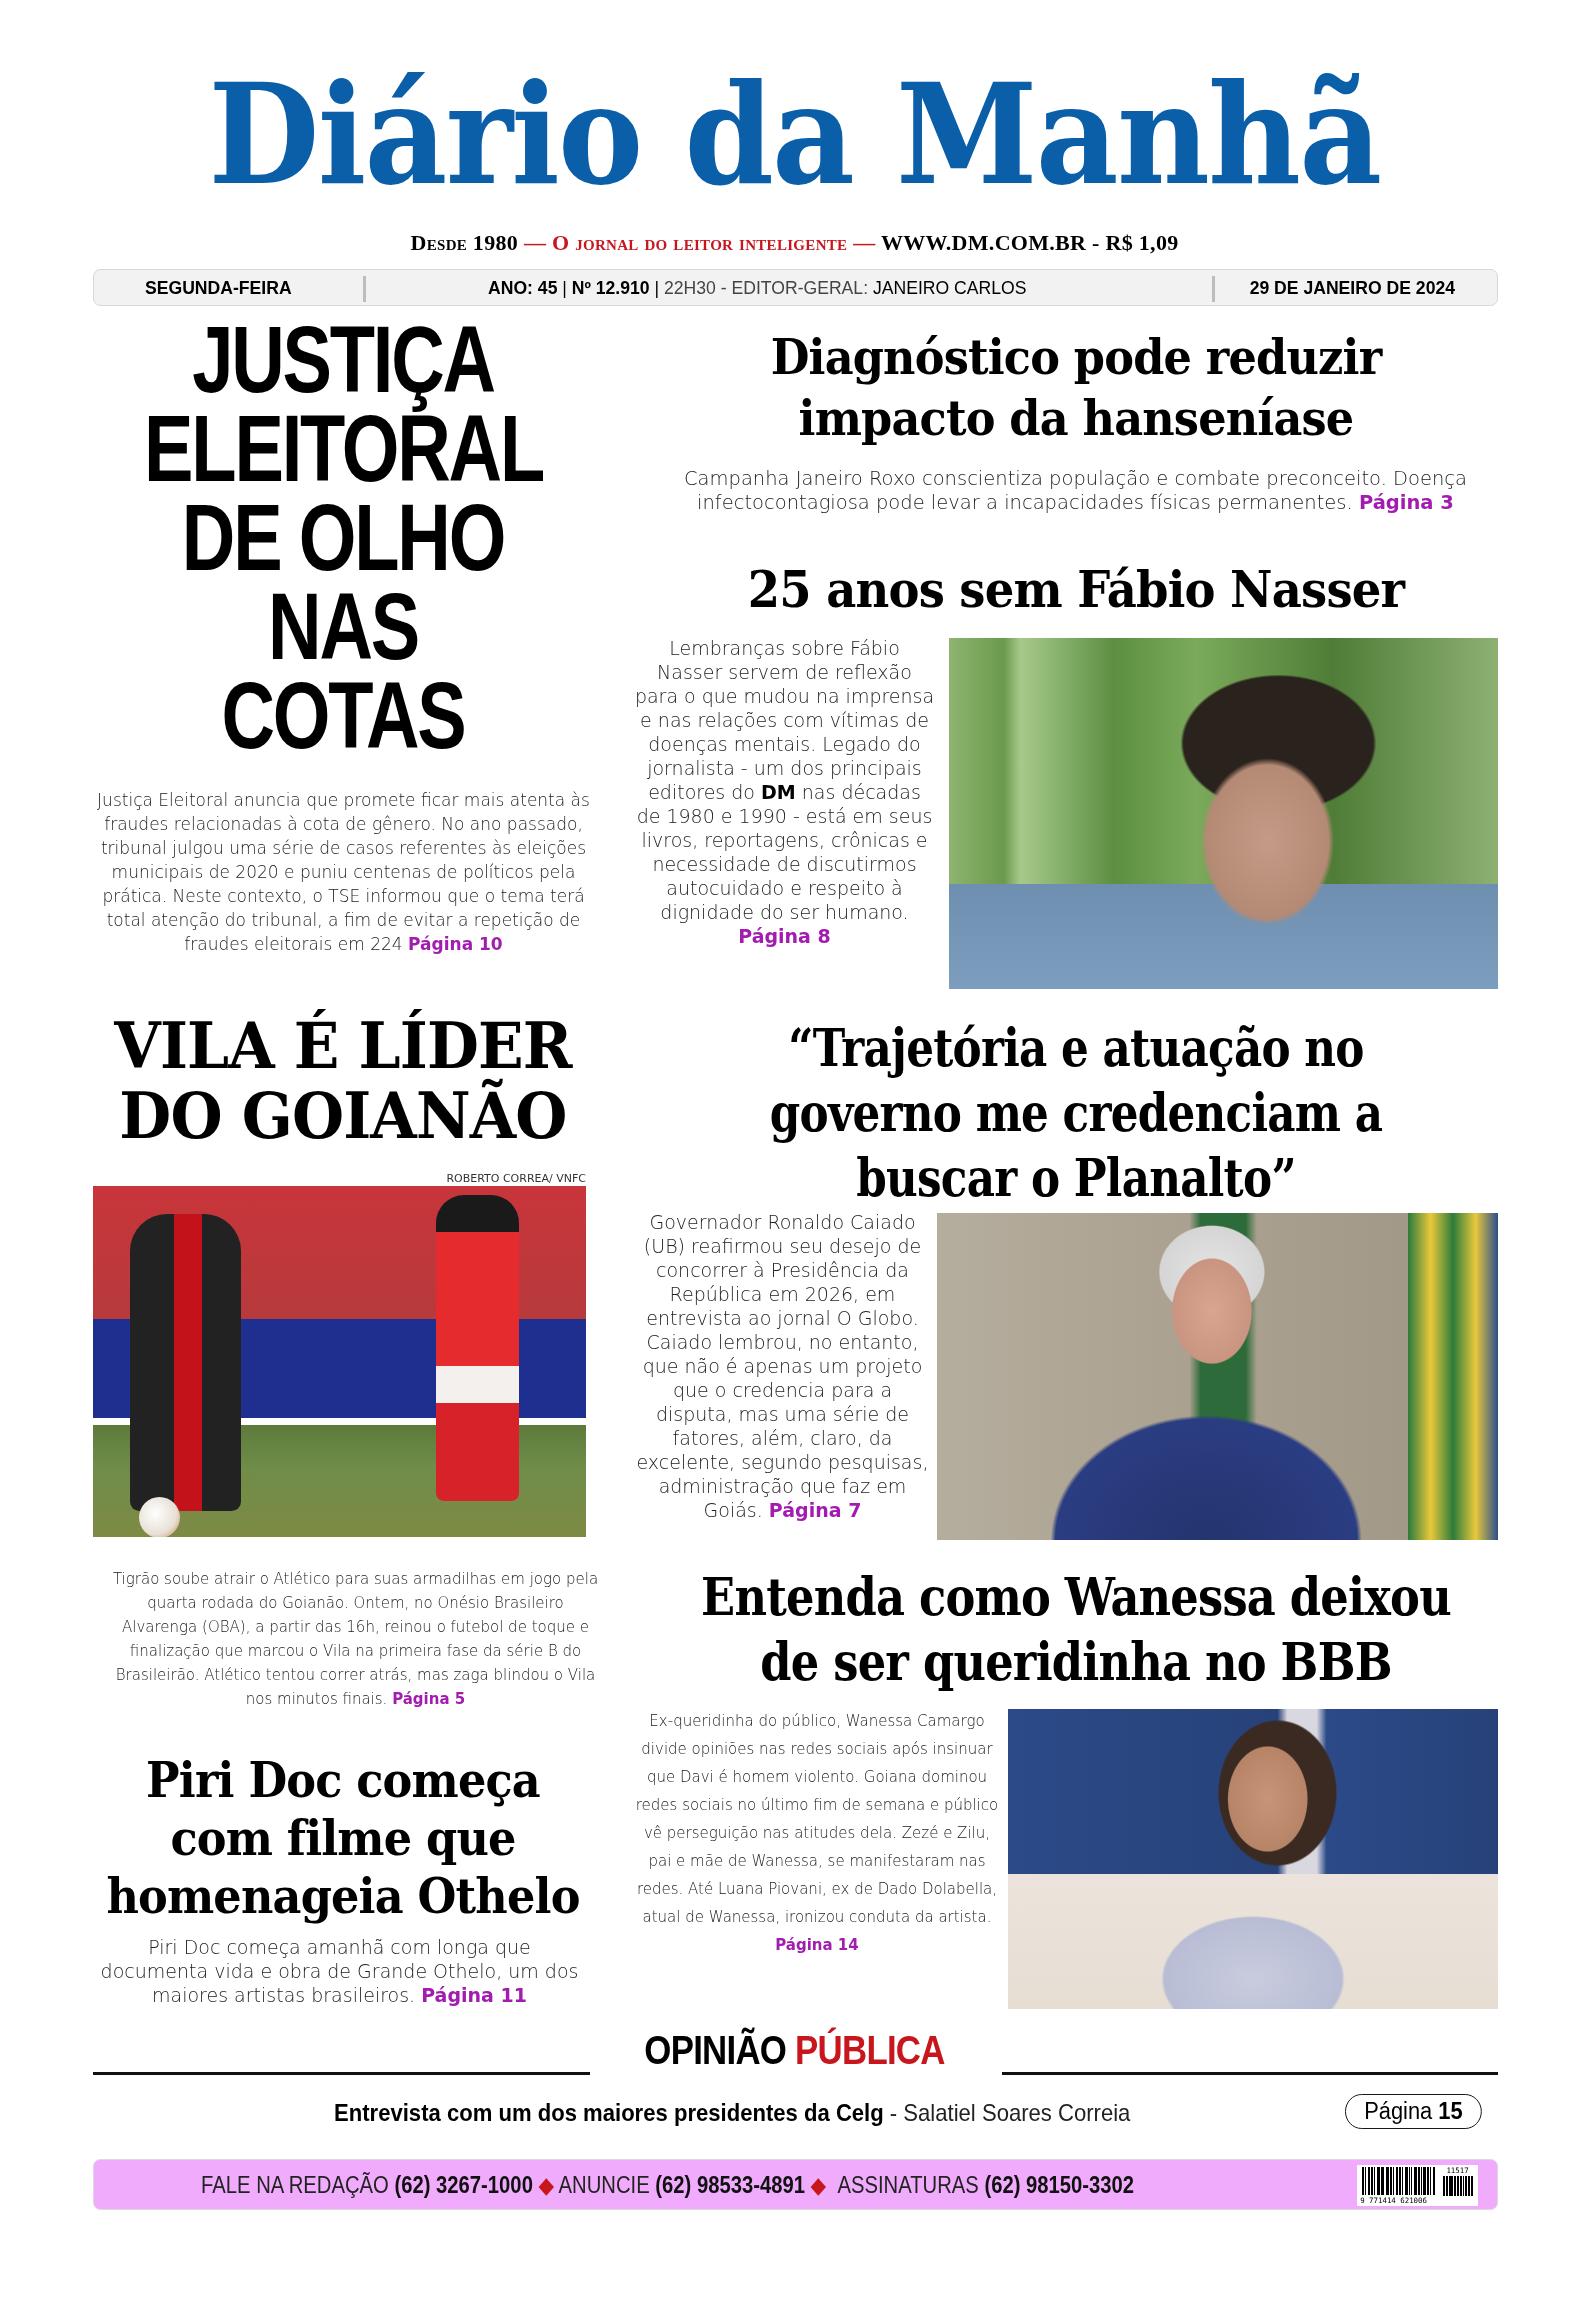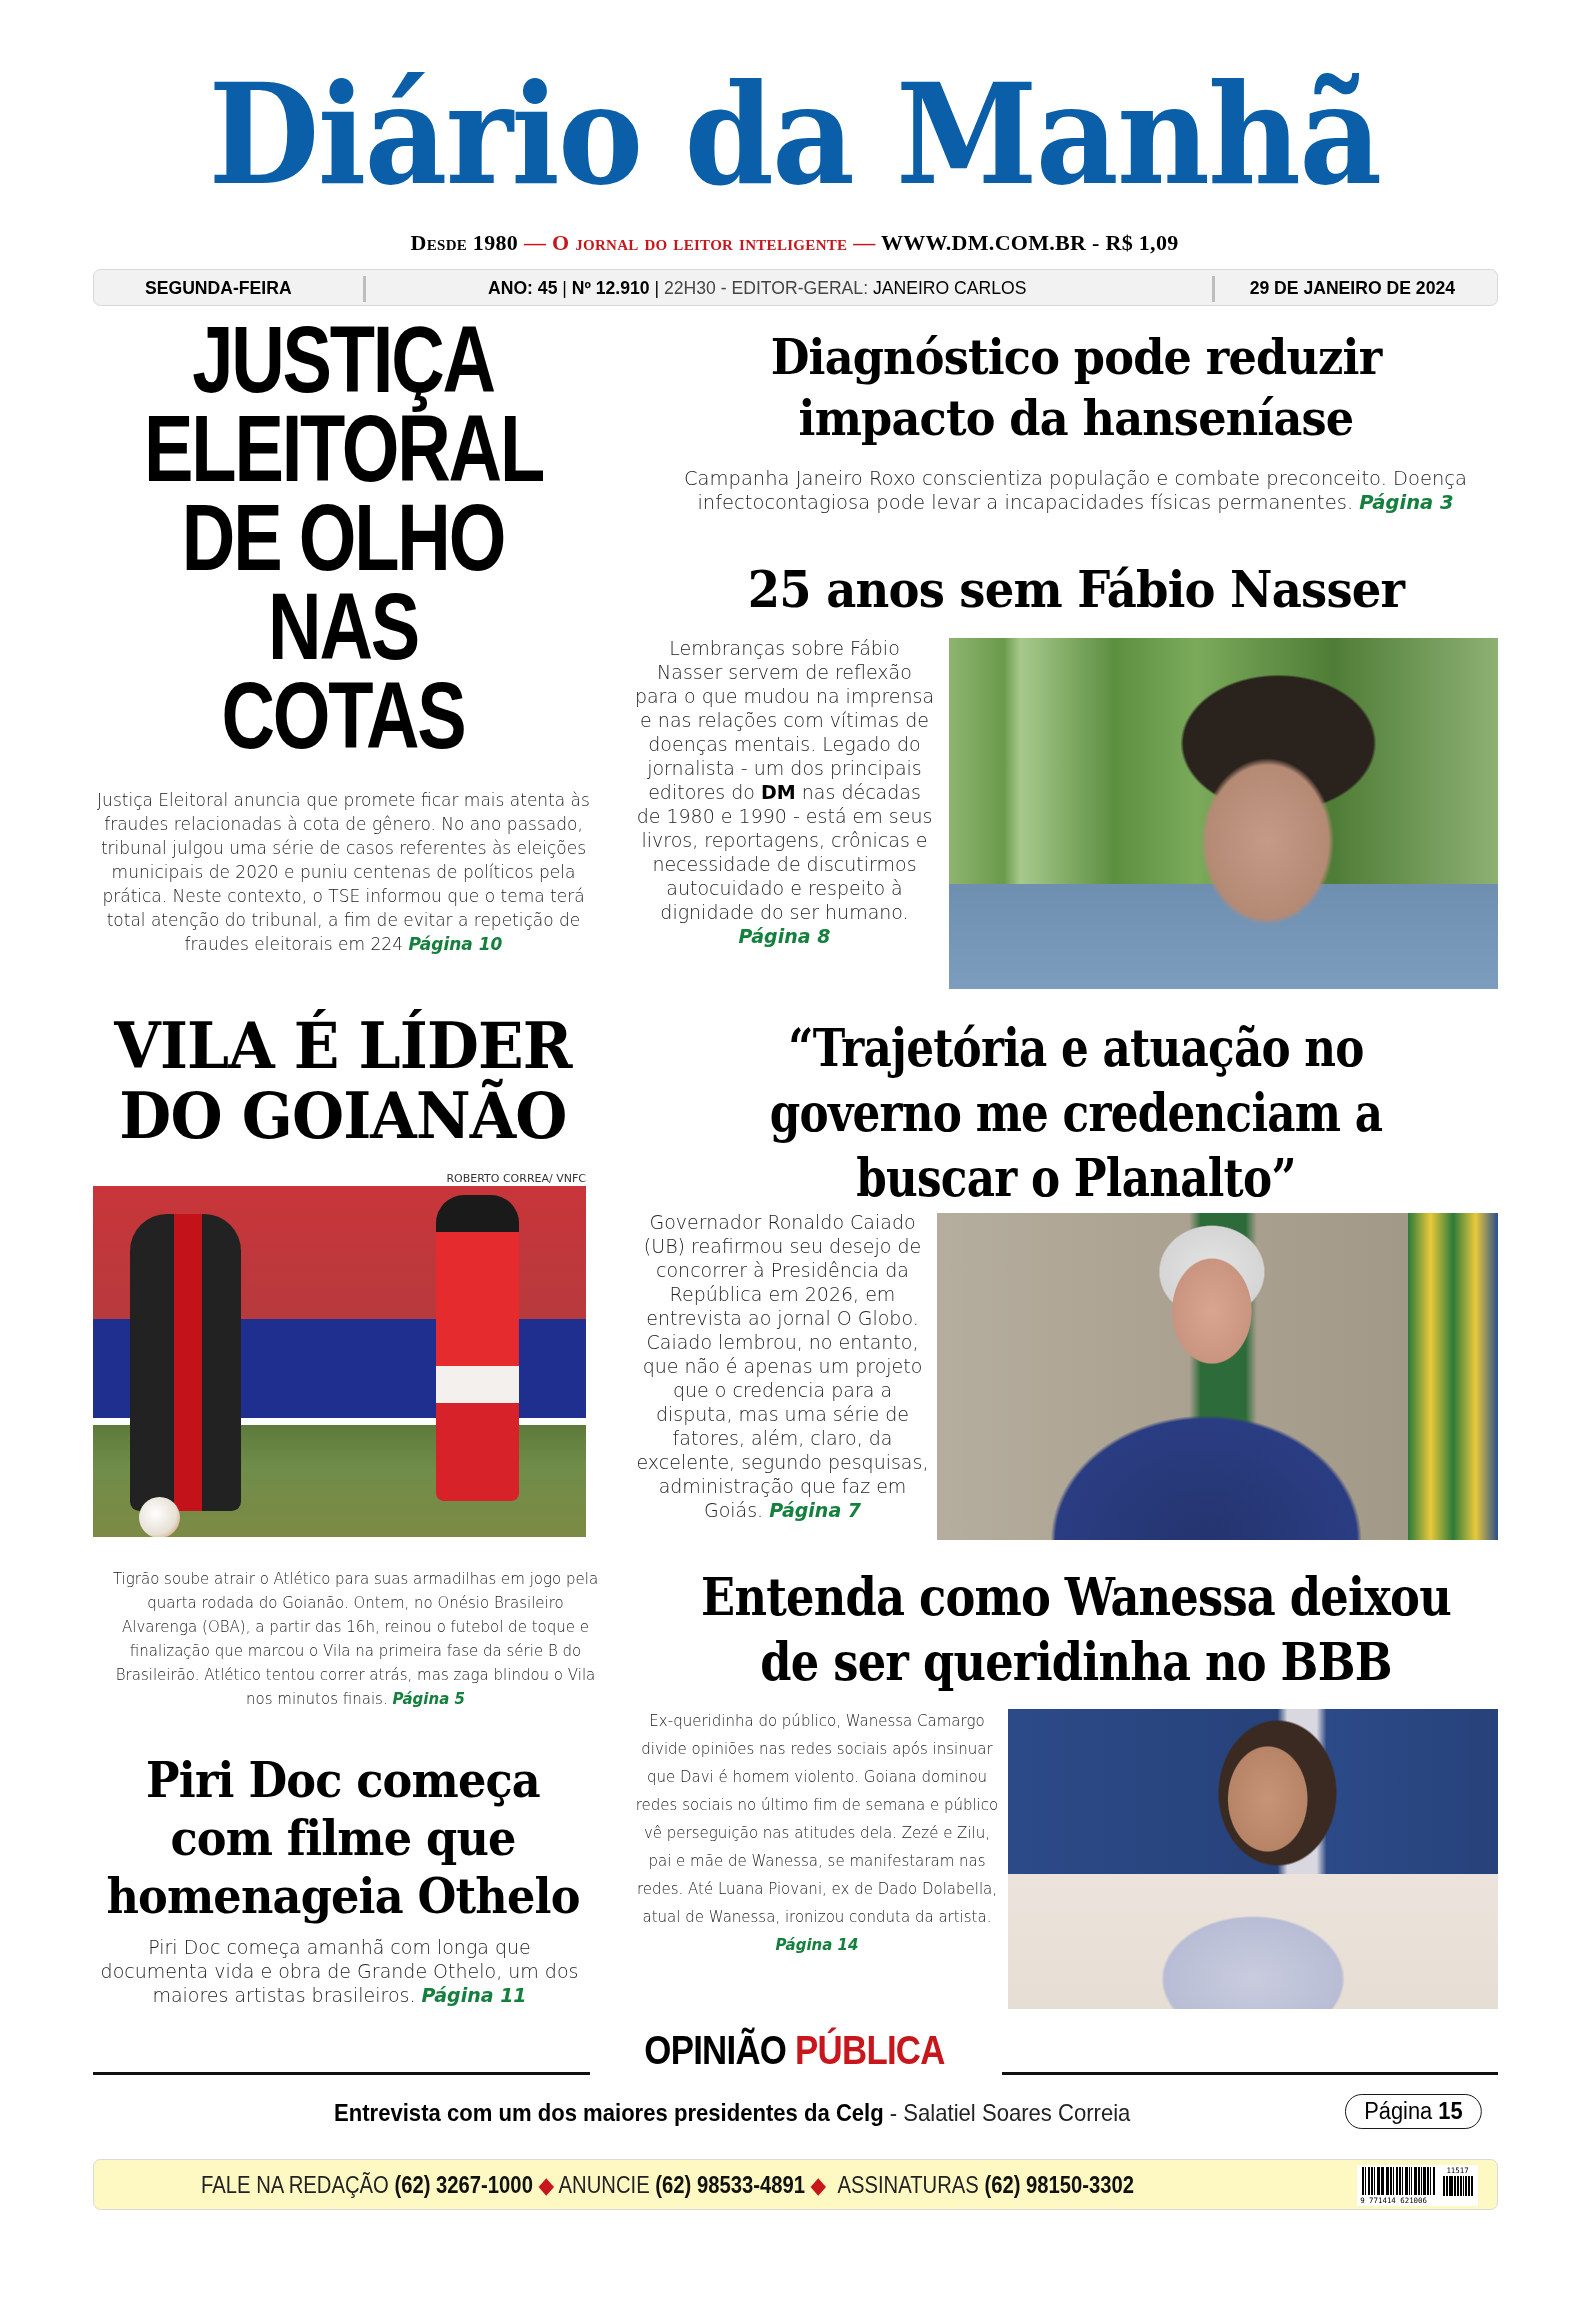--- a/index.html
+++ b/index.html
@@ -32,21 +32,21 @@
   .infobar .mid .light { color: #444; }
   .infobar .date { position: absolute; right: 42px; top: 8.3px; font-weight: bold; }
 
   
   .cond { font-family: "Liberation Sans", sans-serif; font-weight: bold; }
   .serifh { font-family: "DejaVu Serif", serif; font-weight: bold; }
   .body-text {
     font-family: "DejaVu Sans", sans-serif; font-size: 17px; line-height: 24px;
     text-align: center; color: #222; font-weight: 300;
   }
-  .pg { font-weight: bold; font-style: italic; color: #15803d; }
+  .pg { font-weight: bold; color: #a21caf; }
 
   .main-head {
     left: 88px; top: 315px; width: 510px; text-align: center;
     font-size: 95px; line-height: 89px; letter-spacing: -2.8px;
     transform: scaleX(0.78); transform-origin: center top;
   }
   .main-head span { display: block; }
 
   .main-body { left: 93px; top: 788px; width: 501px; }
 
@@ -155,21 +155,21 @@
   .op-page {
     left: 1345px; top: 2094px; width: 144px; height: 35px; border: 1.9px solid #111; border-radius: 18.6px;
     font-size: 23px; text-align: center; line-height: 32px;
     transform: scaleX(0.95); transform-origin: left top;
   }
   .op-page b { font-weight: bold; }
 
   
   .footer {
     left: 93px; top: 2159px; width: 1405px; height: 51px;
-    background: #fef9c3; border: 0.9px solid #dadada; border-radius: 7.4px;
+    background: #f0abfc; border: 0.9px solid #dadada; border-radius: 7.4px;
   }
   .footer-text {
     position: absolute; left: 107px; top: 12px; font-size: 23px; color: #111;
     transform: scaleX(0.88); transform-origin: left top; white-space: nowrap;
   }
   .footer-text .lbl { color: #222; }
   .footer-text .num { font-weight: bold; }
   .footer-text .dia { color: #c8161d; }
   .barcode {
     position: absolute; right: 18.6px; top: 4.6px; width: 121px; height: 41px; background: #fff;

